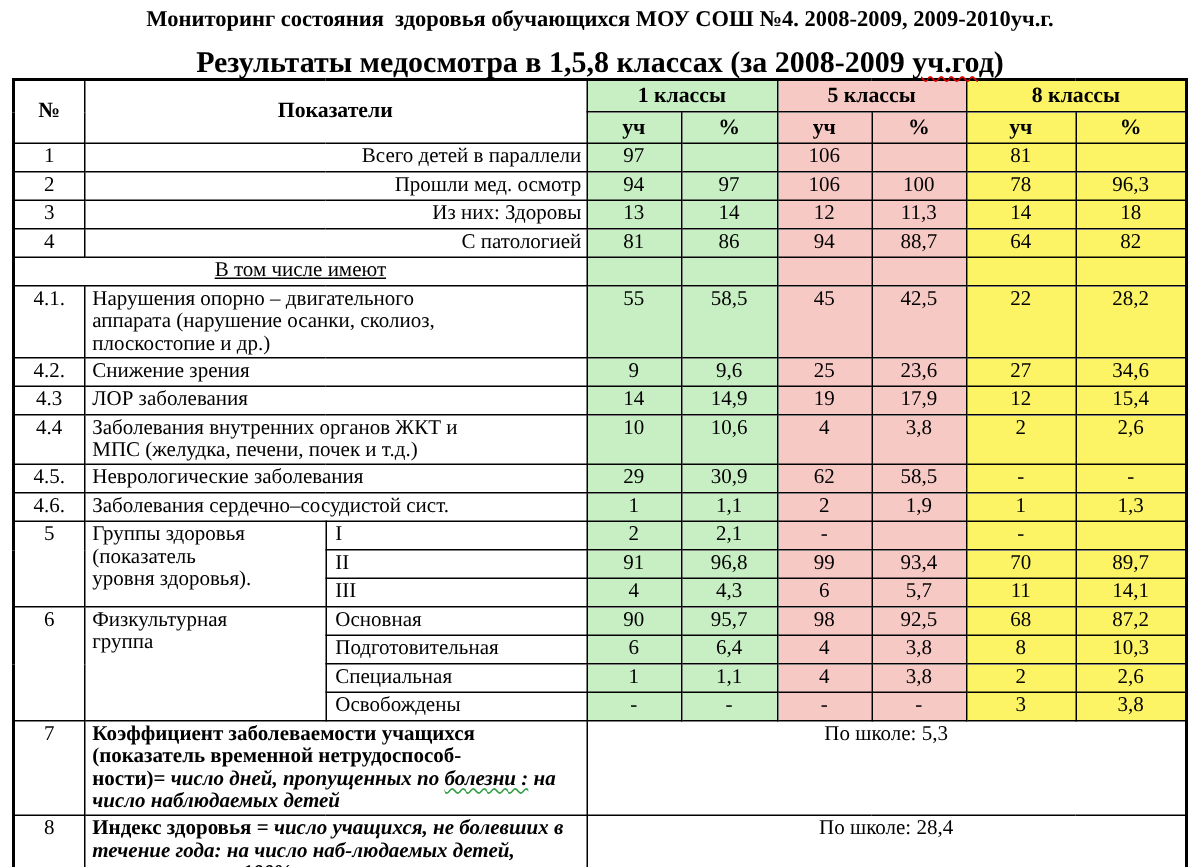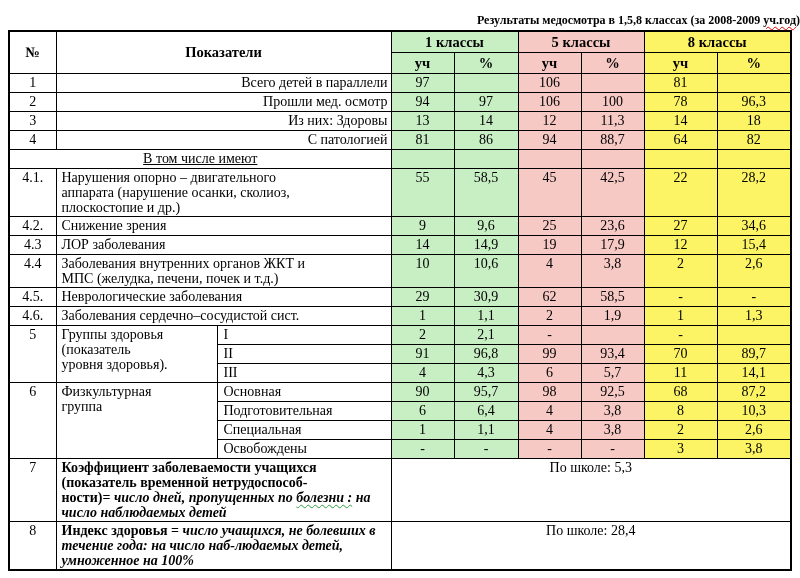--- a/index.html
+++ b/index.html
@@ -6,21 +6,21 @@
   body{
     width:800px;height:578px;overflow:hidden;background:#ffffff;color:#000;
     font-family:"Liberation Serif","DejaVu Serif",serif;
   }
   .page{width:800px;height:578px;position:relative;}
   .doc-title{
     font-weight:bold;font-size:15px;line-height:17px;text-align:center;
     padding-top:5px;white-space:pre-wrap;
   }
   .doc-subtitle{
-    font-weight:bold;font-size:12px;line-height:16px;text-align:right;
+    font-weight:bold;font-size:20px;line-height:16px;text-align:center;
     margin-top:12px;margin-bottom:1px;
   }
   .sq-red{
     text-decoration-line:underline;text-decoration-style:wavy;
     text-decoration-color:#dd0000;text-decoration-thickness:1px;
     text-underline-offset:2px;
   }
   .sq-green{
     text-decoration-line:underline;text-decoration-style:wavy;
     text-decoration-color:#2f9e44;text-decoration-thickness:1px;
@@ -50,20 +50,21 @@
   .it{font-style:italic;}
   .g{background:var(--green,#c8efc4);}
   .p{background:var(--pink,#f7c9c5);}
   .y{background:var(--yellow,#fcf464);}
   .bl2{border-left-width:2px;}
 </style>
 </head>
 <body style="--green: #c8efc4; --pink: #f7c9c5; --yellow: #fcf464;">
 
 <div class="page">
+  <div class="doc-title">Мониторинг состояния  здоровья обучающихся МОУ СОШ №4. 2008-2009, 2009-2010уч.г.</div>
   <div class="doc-subtitle"><span>Результаты медосмотра в 1,5,8 классах (за 2008-2009 </span><span class="sq-red">уч.год</span><span>)</span></div>
 
   <table class="med">
     <colgroup>
       <col style="width:47px">
         <col style="width:161px">
         <col style="width:174px">
       <col style="width:63px">
         <col style="width:64px">
       <col style="width:63px">

